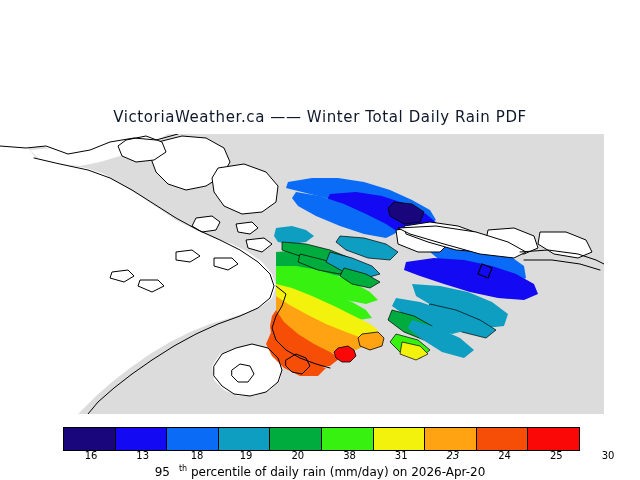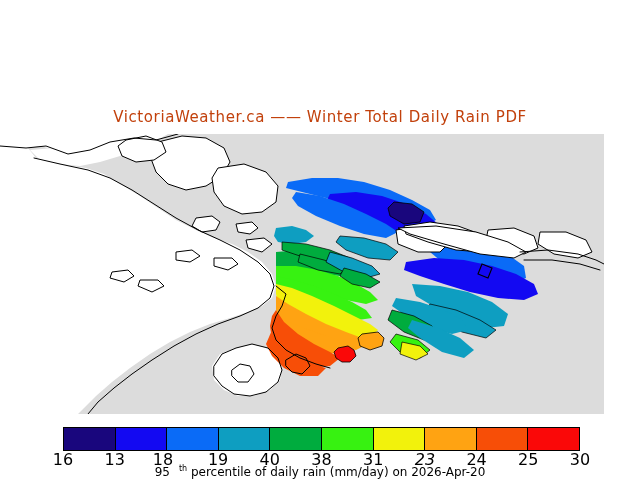--- a/index.html
+++ b/index.html
@@ -18,21 +18,21 @@
   
   #title {
     position: absolute;
     left: 0;
     top: 108px;
     width: 640px;
     text-align: center;
     font-family: "DejaVu Sans", sans-serif;
     font-size: 15px;
     letter-spacing: 0.6px;
-    color: #c2410c;
+    color: #0f172a;
     white-space: nowrap;
   }
 
   
   #map-panel {
     position: absolute;
     left: 0px;
     top: 134px;
     width: 604px;
     height: 280px;
@@ -75,23 +75,24 @@
     left: 0;
     top: 30px;
     width: 640px;
     height: 16px;
   }
   .cb-tick {
     position: absolute;
     top: 0;
     transform: translateX(-50%);
     font-family: "DejaVu Sans", sans-serif;
-    font-size: 16px;
+    font-size: 10px;
     color: #000000;
     white-space: nowrap;
+    margin-left: 28px;
   }
 
   #cb-caption {
     position: absolute;
     left: 0;
     top: 45px;
     width: 640px;
     text-align: center;
     font-family: "DejaVu Sans", sans-serif;
     font-size: 12px;
@@ -303,23 +304,23 @@
       <div class="cb-cell" style="background: rgb(0, 172, 62);"></div>
       <div class="cb-cell" style="background: rgb(55, 242, 17);"></div>
       <div class="cb-cell" style="background: rgb(242, 242, 12);"></div>
       <div class="cb-cell" style="background: rgb(255, 163, 18);"></div>
       <div class="cb-cell" style="background: rgb(247, 78, 7);"></div>
       <div class="cb-cell" style="background: rgb(250, 8, 8);"></div>
     </div>
   <div id="cb-ticklabels">
       <span class="cb-tick" style="left: 63px;">16</span>
       <span class="cb-tick" style="left: 114.7px;">13</span>
-      <span class="cb-tick" style="left: 163px;">18</span>
+      <span class="cb-tick" style="left: 169px;">18</span>
       <span class="cb-tick" style="left: 218.1px; text-align: right;">19</span>
-      <span class="cb-tick" style="left: 269.8px;">40</span>
+      <span class="cb-tick" style="left: 269.8px;">20</span>
       <span class="cb-tick" style="left: 321.5px;">38</span>
       <span class="cb-tick" style="left: 373.2px;">31</span>
       <span class="cb-tick" style="left: 424.9px; font-style: italic;">23</span>
       <span class="cb-tick" style="left: 476.6px;">24</span>
       <span class="cb-tick" style="left: 528.3px;">25</span>
       <span class="cb-tick" style="left: 580px;">30</span>
     </div>
   <div id="cb-caption">95<sup>th</sup> percentile of daily rain (mm/day) on 2026-Apr-20</div>
 </div>
 

